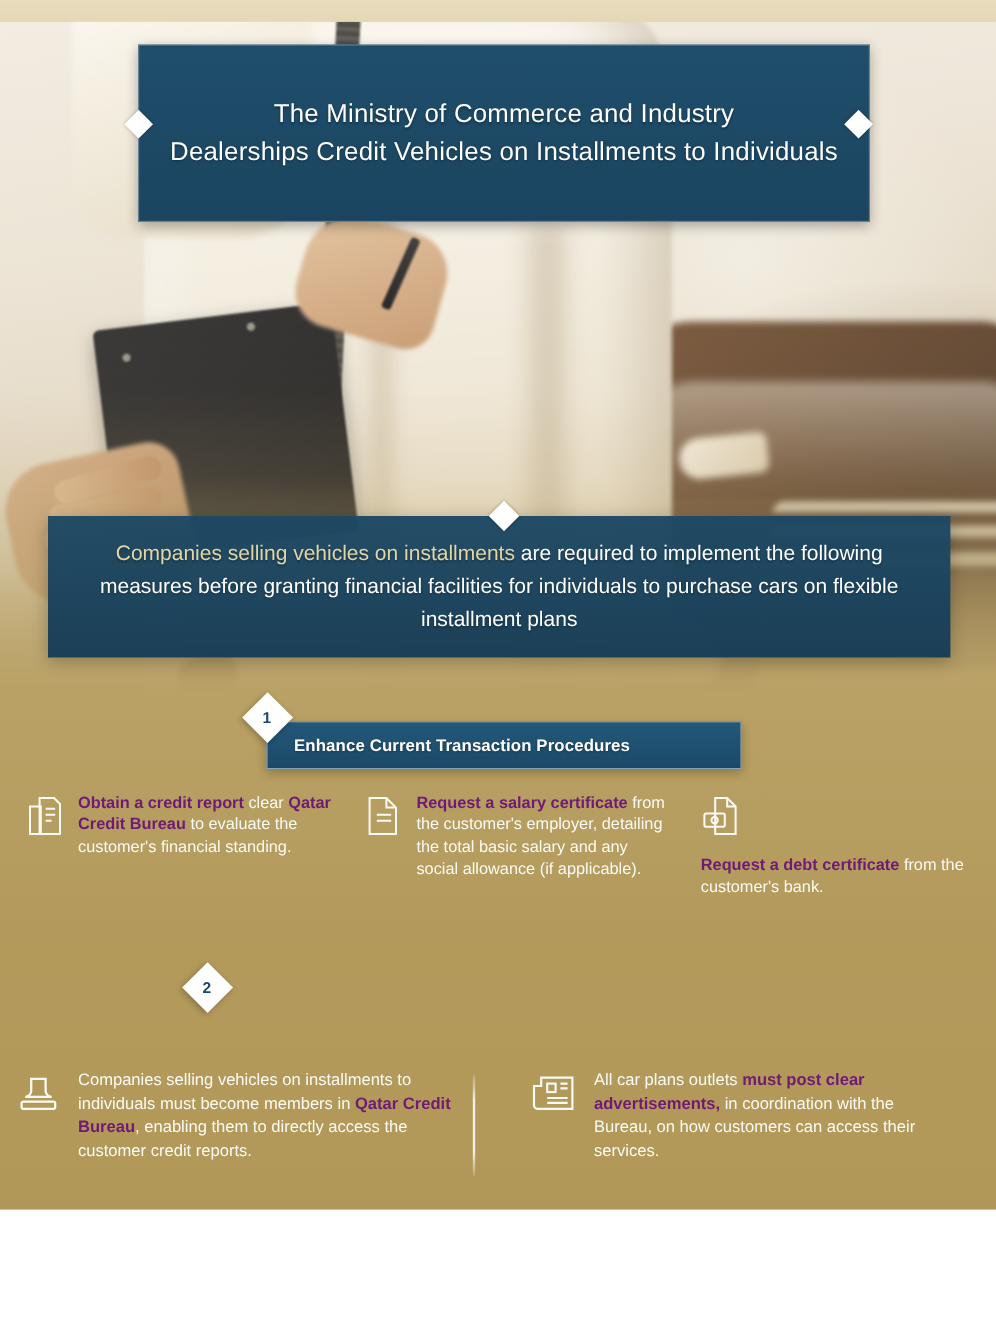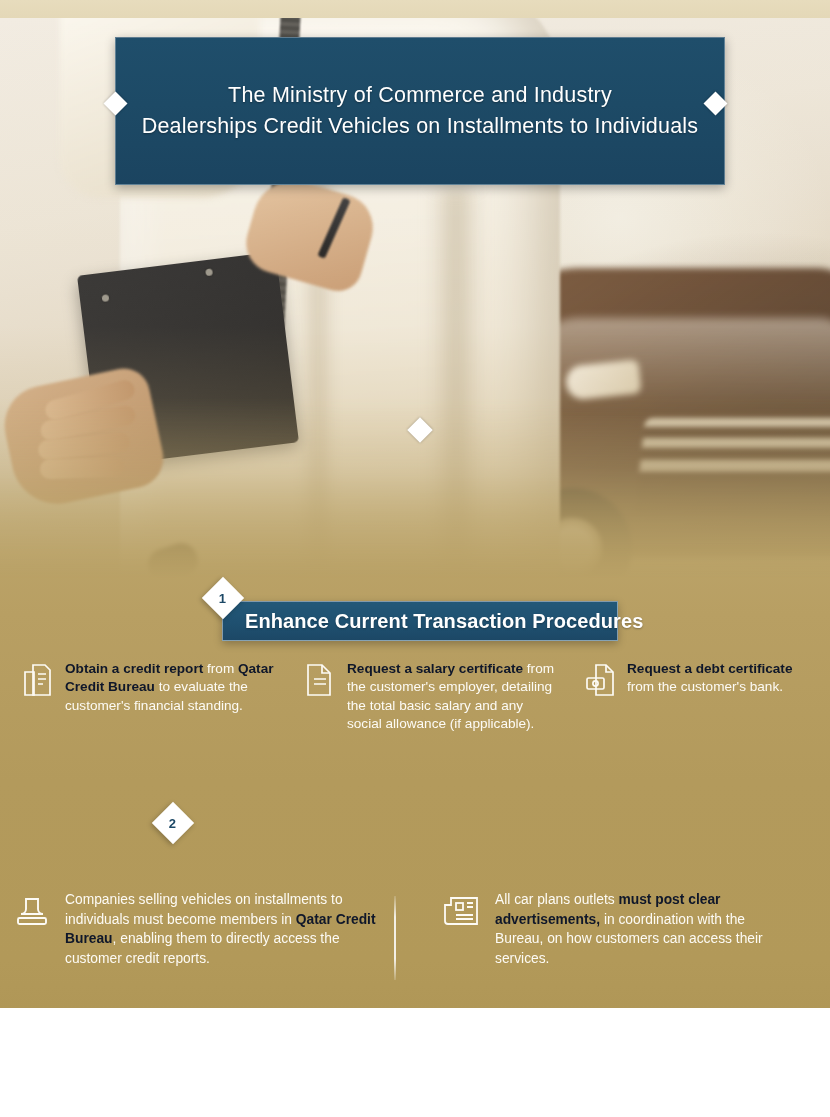--- a/index.html
+++ b/index.html
@@ -200,21 +200,21 @@
 
   
   .sec-head{
     position:absolute; height:40px;
     background:linear-gradient(180deg,#235878 0%, #1f5070 55%, #1c4866 100%);
     border:1px solid rgba(255,255,255,.45);
     box-shadow:0 3px 8px rgba(0,0,0,.26);
     display:flex; align-items:center; z-index:6;
   }
   .sec-head .lbl{
-    color:#ffffff; font-weight:bold; font-size:20px; letter-spacing:.1px;
+    color:#ffffff; font-weight:bold; font-size:14px; letter-spacing:.1px;
     padding:0 22px; white-space:nowrap; text-shadow:0 1px 2px rgba(0,0,0,.3);
   }
   #sec1-head{ left:222px; top:601px; width:396px; }
   #sec2-head{ left:172px; top:826px; width:496px; }
 
   .num-badge{
     position:absolute; width:30px; height:30px; background:#ffffff;
     transform:rotate(45deg); box-shadow:0 2px 5px rgba(0,0,0,.25); z-index:7;
     display:flex; align-items:center; justify-content:center;
   }
@@ -225,24 +225,24 @@
   #badge2{ left:158px; top:808px; }
 
   
   .items-1{
     position:absolute; left:22px; top:660px; width:800px;
     display:flex; gap:6px; z-index:5;
   }
   .item{ display:flex; gap:9px; }
   .item .ico{ flex:0 0 auto; width:34px; padding-top:2px; }
   .item .txt{ font-size:13.6px; line-height:1.36; color:#fdfbf5; }
-  .item .txt b{ color:#0f172a; font-weight:bold; }
+  .item .txt b{ color:#701a75; font-weight:bold; }
   #item-credit{ width:258px; }
   #item-salary{ width:272px; padding-left:18px; }
-  #item-debt{   width:256px; padding-left:20px; }
+  #item-debt{   width:256px; padding-left:20px;flex-direction:column; }
 
   .items-2{
     position:absolute; left:12px; top:890px; width:800px;
     display:flex; align-items:flex-start; z-index:5;
   }
   #item-member{ width:378px; }
   #item-ads{ width:372px; padding-left:24px; }
   .vdiv{
     width:2px; height:84px; margin:6px 22px 0 4px;
     background:linear-gradient(180deg, rgba(255,255,255,.15), rgba(255,255,255,.85) 25%, rgba(255,255,255,.85) 75%, rgba(255,255,255,.15));
@@ -323,41 +323,46 @@
   <div class="diamond left"></div>
   <div class="diamond right"></div>
   <div class="title-banner">
     <div class="title-text">
       <div>The Ministry of Commerce and Industry</div>
       <div>Dealerships Credit Vehicles on Installments to Individuals</div>
     </div>
   </div>
 
   <div class="diamond stmt"></div>
+  <div class="stmt-banner">
+    <div class="stmt-text">
+      <span class="stmt-hl">Companies selling vehicles on installments</span><span> are required to implement the following measures before granting financial facilities for individuals to purchase cars on flexible installment plans</span>
+    </div>
+  </div>
 
   <div class="num-badge" id="badge1">
     <span>1</span>
   </div>
   <div class="sec-head" id="sec1-head">
     <span class="lbl">Enhance Current Transaction Procedures</span>
   </div>
 
   <div class="items-1">
 
     <div class="item" id="item-credit">
       <span class="ico">
         <svg width="32" height="36" viewBox="0 0 32 36" fill="none" stroke="#fdfbf5" stroke-width="1.7">
           <path d="M3 10h9v23H3z"></path>
           <path d="M11 3h12l5 5v25H11z"></path>
           <path d="M16 12h8M16 17h8M16 22h5"></path>
         </svg>
       </span>
       <span class="txt">
         <b>Obtain a credit report</b>
-        <span>from </span><b>Qatar Credit Bureau</b>
+        <span>clear </span><b>Qatar Credit Bureau</b>
         <span>to evaluate the customer's financial standing.</span>
       </span>
     </div>
 
     <div class="item" id="item-salary">
       <span class="ico">
         <svg width="30" height="36" viewBox="0 0 30 36" fill="none" stroke="#fdfbf5" stroke-width="1.7">
           <path d="M4 3h14l8 8v22H4z"></path>
           <path d="M18 3v8h8"></path>
           <path d="M10 17h12M10 22h12"></path>

